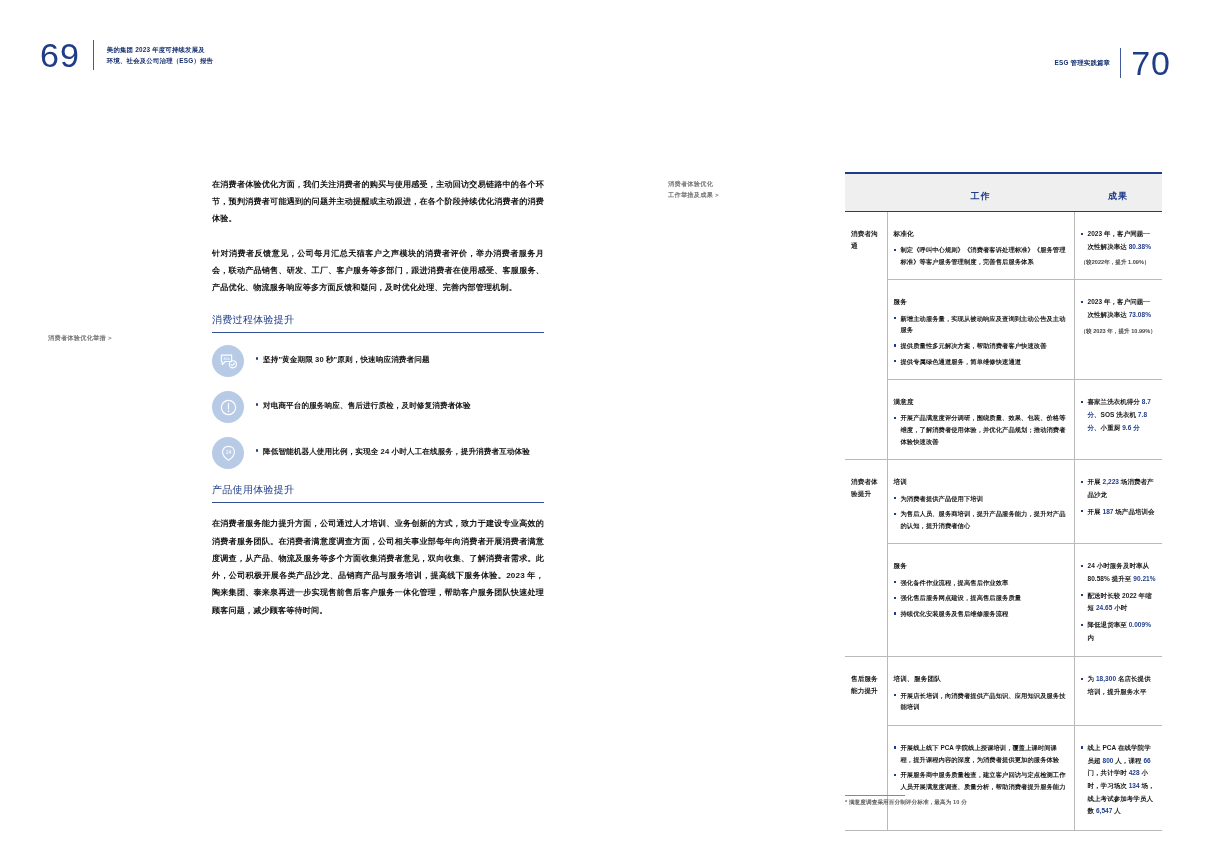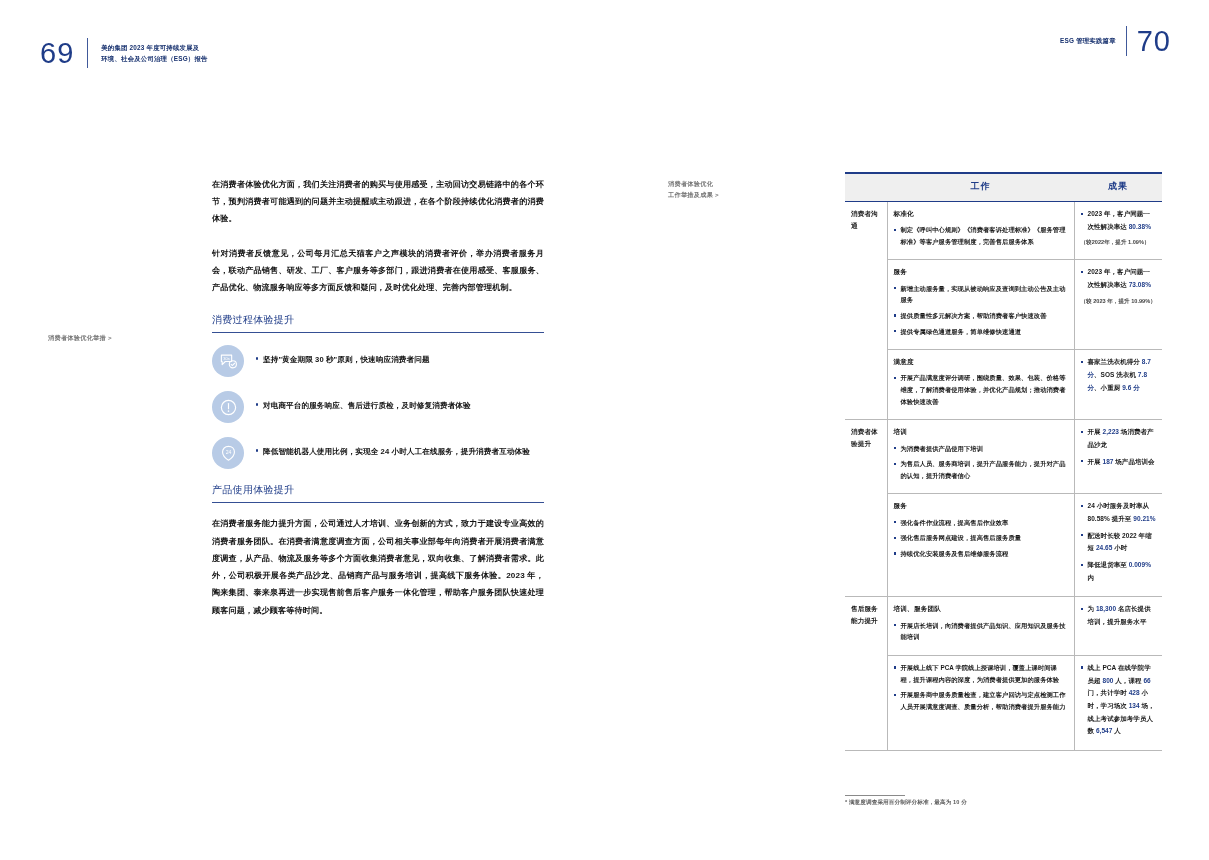--- a/index.html
+++ b/index.html
@@ -8,25 +8,25 @@
     background:#ffffff;
     font-family:"Liberation Sans","DejaVu Sans",sans-serif;
     color:#1a1a1a;
     overflow:hidden;
     position:relative;
   }
   .page{position:absolute;inset:0;background:#fff;}
 
   
   .hdr-left{position:absolute;left:40px;top:38px;display:flex;align-items:center;gap:13px;}
-  .folio{font-size:29px;font-weight:400;color:#1f3c88;letter-spacing:1px;line-height:1;}
+  .folio{font-size:34px;font-weight:400;color:#1f3c88;letter-spacing:1px;line-height:1;}
   .folio-rule{width:1px;height:30px;background:#1f3c88;opacity:.85;}
   .hdr-txt{font-size:6.4px;font-weight:bold;color:#16306e;line-height:1.75;letter-spacing:.2px;white-space:pre-line;}
 
-  .hdr-right{position:absolute;right:38px;top:26px;display:flex;align-items:center;gap:10px;}
+  .hdr-right{position:absolute;right:38px;top:46px;display:flex;align-items:center;gap:10px;}
   .hdr-right .hdr-txt{text-align:right;}
 
   
   .side-tag{
     position:absolute;left:48px;top:333px;
     font-size:6.2px;color:#767676;font-weight:bold;letter-spacing:.25px;
     line-height:1.65;white-space:pre-line;
   }
   .side-tag-2{
     position:absolute;left:668px;top:178px;
@@ -63,21 +63,21 @@
   }
   .btxt:before{
     content:"";position:absolute;left:0;top:12px;
     width:2.4px;height:2.4px;background:#1f3c88;border-radius:50%;
   }
 
   
   .tbl-wrap{position:absolute;left:845px;top:172px;width:317px;}
   .tbl-top-rule{height:2px;background:#1f3c88;width:100%;}
   table.matrix{border-collapse:collapse;width:100%;table-layout:fixed;}
-  table.matrix td,table.matrix th{vertical-align:top;padding:6px 6px 8px 6px;}
+  table.matrix td,table.matrix th{vertical-align:top;padding:16px 6px 8px 6px;}
   .th-blank{width:42px;background:#efefef;border-bottom:1px solid #1f3c88;}
   .th-cell{
     background:#efefef;border-bottom:1px solid #1f3c88;
     text-align:center;color:#1f3c88;font-size:9px;font-weight:bold;
     padding-top:8px;padding-bottom:7px;letter-spacing:1px;
   }
   .col-work{width:187px;}
   .col-res{width:88px;}
   .cat-cell{
     width:42px;font-size:6.6px;font-weight:bold;color:#1a1a1a;

